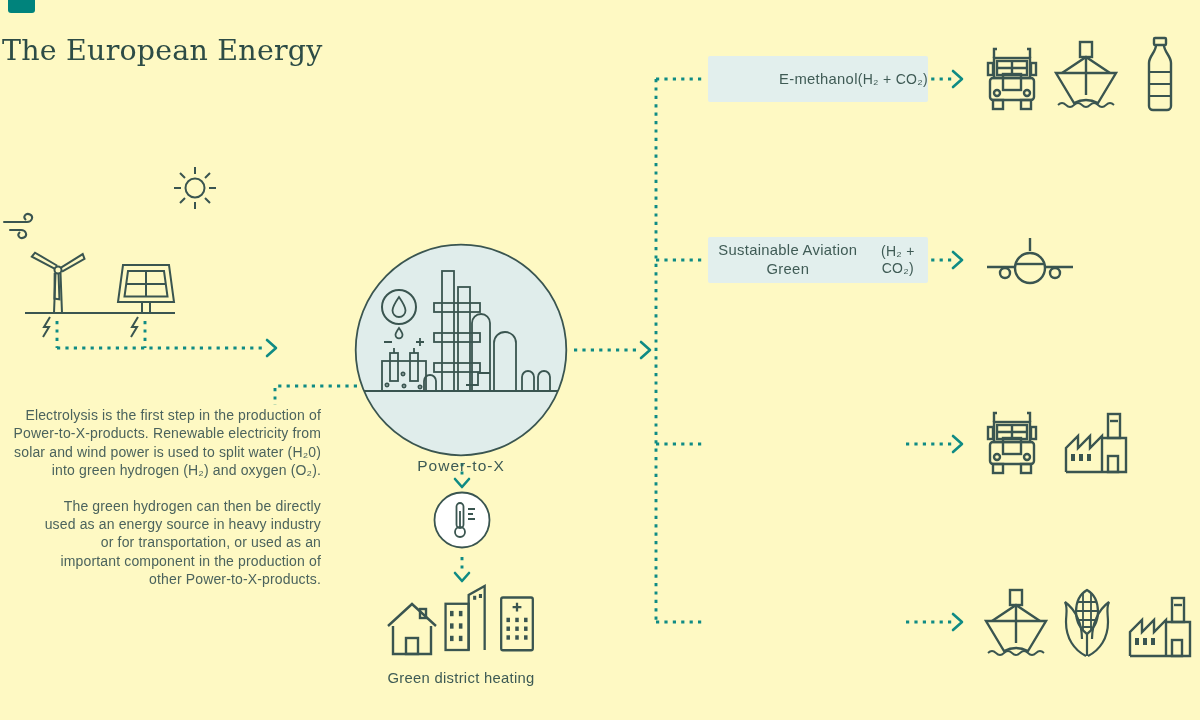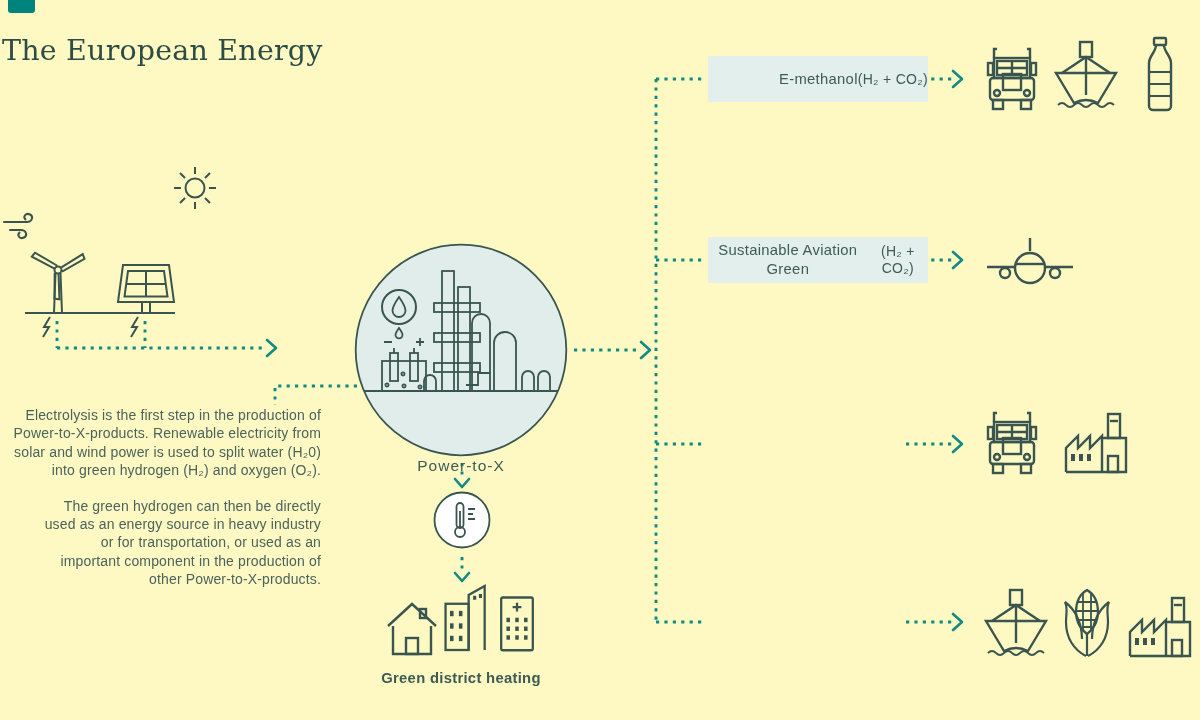--- a/index.html
+++ b/index.html
@@ -10,21 +10,21 @@
   #title{left:2px;top:33px;width:420px;font-family:"DejaVu Serif", serif;
          font-size:28.5px;line-height:36px;color:#2d4c46;letter-spacing:.2px;}
   #description{left:0;top:406px;width:321px;text-align:right;
                font-size:14px;line-height:18.4px;letter-spacing:.15px;color:#4b635d;}
   #description .para + .para{margin-top:17px;padding-left:44px;}
   
   #ptx-circle{left:354px;top:243px;width:214px;height:214px;}
   #ptx-label{left:354px;top:417px;width:214px;text-align:center;font-size:15.5px;
              letter-spacing:1px;color:#3d5a54;margin-top:40px;}
   #district-label{left:330px;top:670px;width:262px;text-align:center;font-size:14.8px;
-                  letter-spacing:.3px;color:#3d5a54;font-weight:bold;}
+                  letter-spacing:.3px;color:#3d5a54;}
   
   .product-box{left:708px;width:220px;height:46px;background:#e2efed;border-radius:2px;
                display:flex;align-items:center;justify-content:flex-end;
                text-align:center;color:#3f5b55;}
   .product-name{font-size:14.8px;line-height:19px;letter-spacing:.3px;}
   .product-formula{font-size:14px;line-height:17px;letter-spacing:.3px;}
   svg{display:block;}
 </style>
 </head>
 <body>

